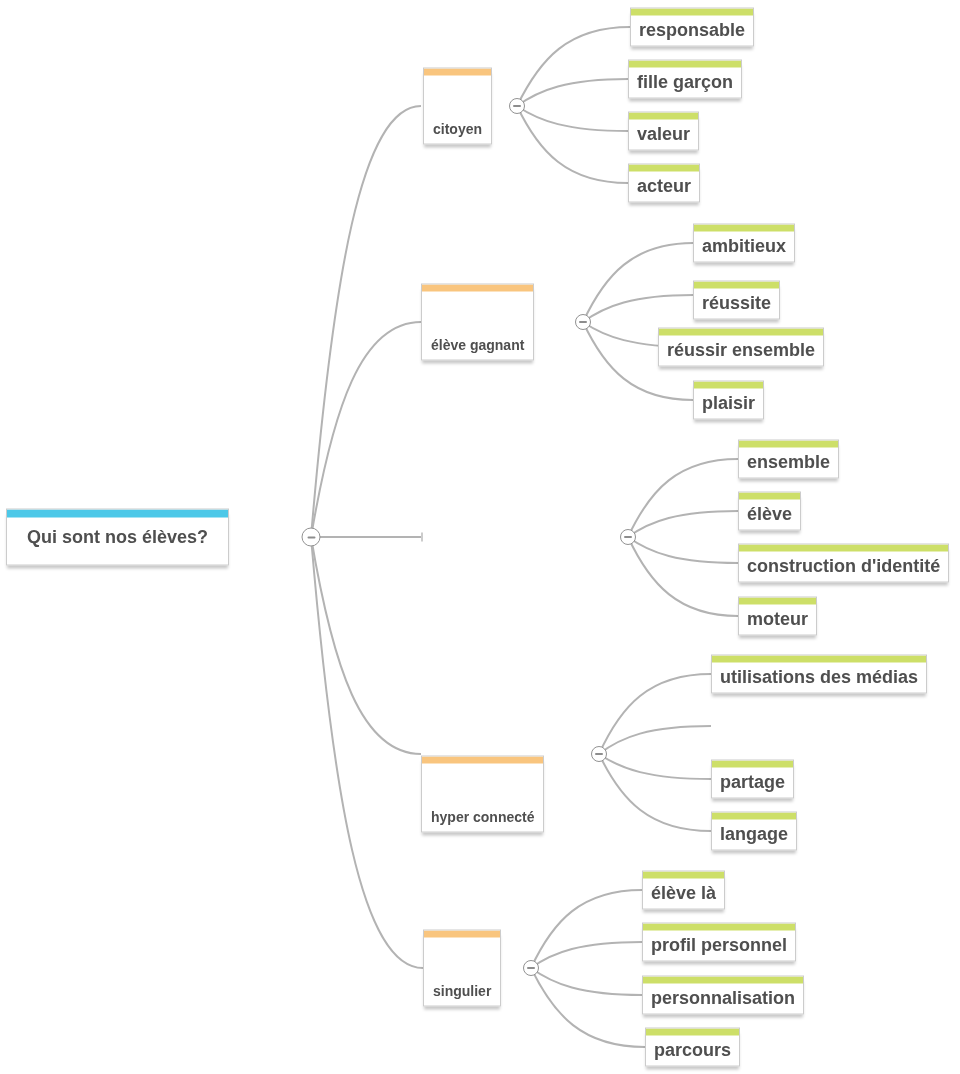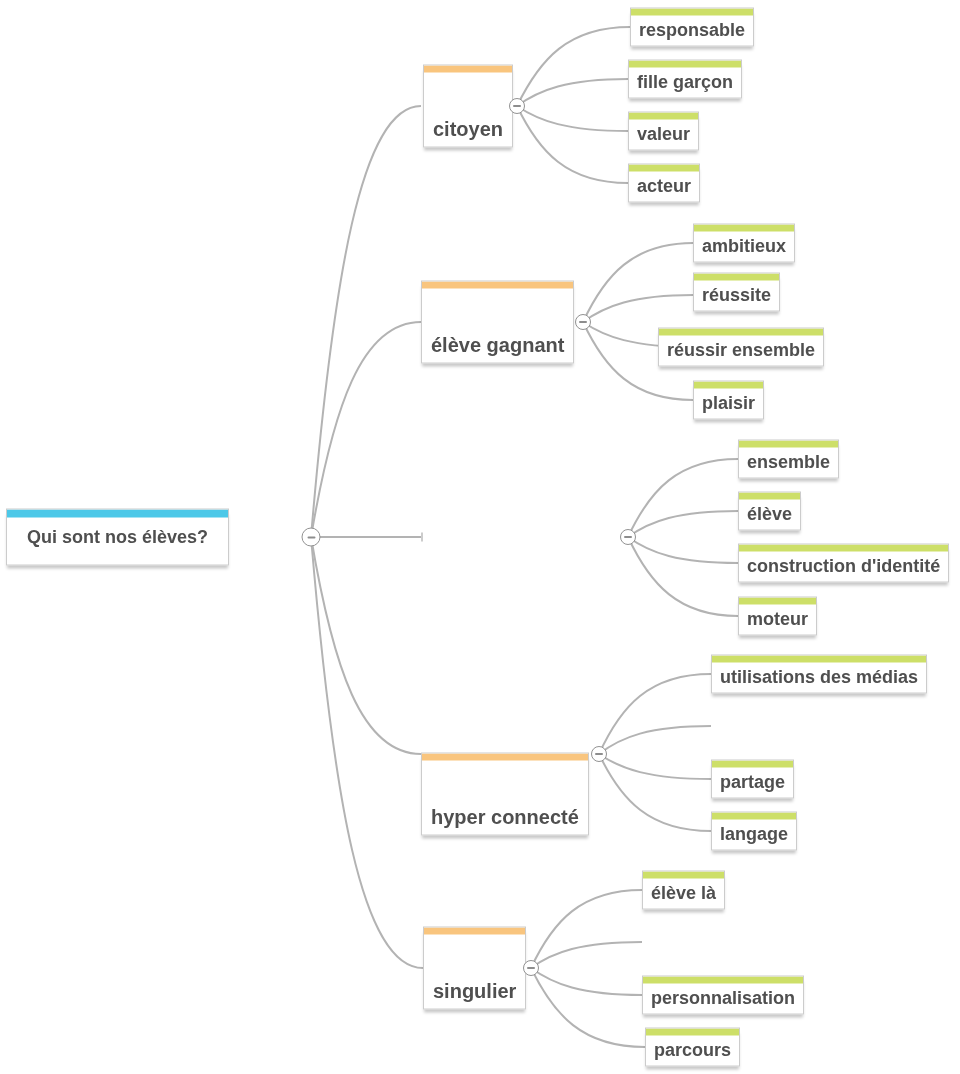--- a/index.html
+++ b/index.html
@@ -36,21 +36,21 @@
   .branch .bar { background: var(--branch-bar, #f9c57e); }
   .leaf .bar   { background: var(--leaf-bar, #cddf68); }
 
   .label {
     display: block;
     font-weight: bold;
     color: var(--text, #4f4f4f);
     line-height: 1;
   }
   .root .label   { font-size: 18px; padding: 10px 20px 19px; }
-  .branch .label { font-size: 20px; padding: 6px 9px 8px; margin-top: 40px; }
+  .branch .label { font-size: 14px; padding: 6px 9px 8px; margin-top: 40px; }
   .leaf .label   { font-size: 18px; padding: 5px 8px 7px; }
 
   .toggle {
     position: absolute;
     transform: translate(-50%, -50%);
     width: 16px;
     height: 16px;
     border-radius: 50%;
     background: #ffffff;
     border: 1.5px solid #929292;
@@ -142,21 +142,21 @@
   </div>
   <div class="node leaf" style="left:628px;top:183px">
     <div class="bar"></div>
     <span class="label">acteur</span>
   </div>
 
   <div class="node leaf" style="left:693px;top:243px">
     <div class="bar"></div>
     <span class="label">ambitieux</span>
   </div>
-  <div class="node leaf" style="left:693px;top:292px">
+  <div class="node leaf" style="left:693px;top:300px">
     <div class="bar"></div>
     <span class="label">réussite</span>
   </div>
   <div class="node leaf" style="left:658px;top:347px">
     <div class="bar"></div>
     <span class="label">réussir ensemble</span>
   </div>
   <div class="node leaf" style="left:693px;top:400px">
     <div class="bar"></div>
     <span class="label">plaisir</span>
@@ -189,20 +189,24 @@
   </div>
   <div class="node leaf" style="left:711px;top:831px">
     <div class="bar"></div>
     <span class="label">langage</span>
   </div>
 
   <div class="node leaf" style="left:642px;top:890px">
     <div class="bar"></div>
     <span class="label">élève là</span>
   </div>
+  <div class="node leaf" style="left:642px;top:942px">
+    <div class="bar"></div>
+    <span class="label">profil personnel</span>
+  </div>
   <div class="node leaf" style="left:642px;top:995px">
     <div class="bar"></div>
     <span class="label">personnalisation</span>
   </div>
   <div class="node leaf" style="left:645px;top:1047px">
     <div class="bar"></div>
     <span class="label">parcours</span>
   </div>
 
   <div class="toggle big" style="left:311px;top:537px">

